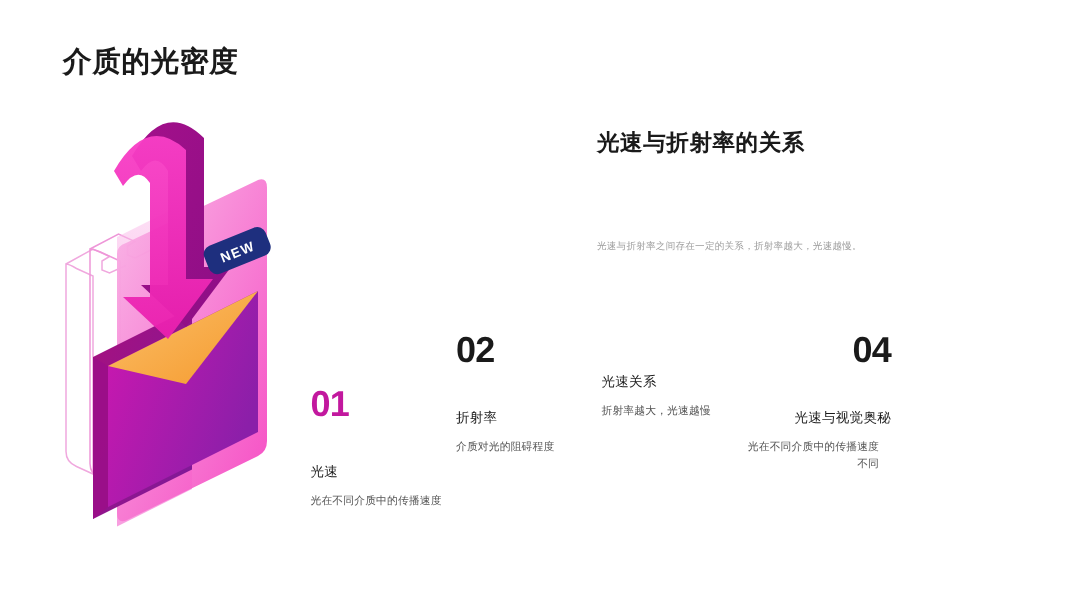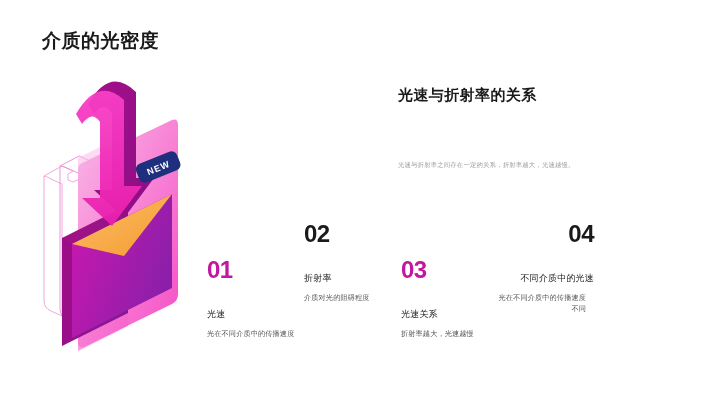--- a/index.html
+++ b/index.html
@@ -144,26 +144,25 @@
       <div class="item-desc">光在不同介质中的传播速度</div>
     </div>
 
     <div class="item" style="left:97px;">
       <div class="item-num dark">02</div>
       <div class="item-title">折射率</div>
       <div class="item-desc">介质对光的阻碍程度</div>
     </div>
 
     <div class="item" style="left:194px;">
-      <div class="item-num magenta">03</div>
       <div class="item-title">光速关系</div>
       <div class="item-desc">折射率越大，光速越慢</div>
     </div>
 
     <div class="item" style="left:291px;text-align:right;">
       <div class="item-num dark">04</div>
-      <div class="item-title">不同介质中的光速</div>
+      <div class="item-title">光速与视觉奥秘</div>
       <div class="item-desc">光在不同介质中的传播速度不同</div>
     </div>
 
 
   </div>
 </div>
 
 </body></html>

